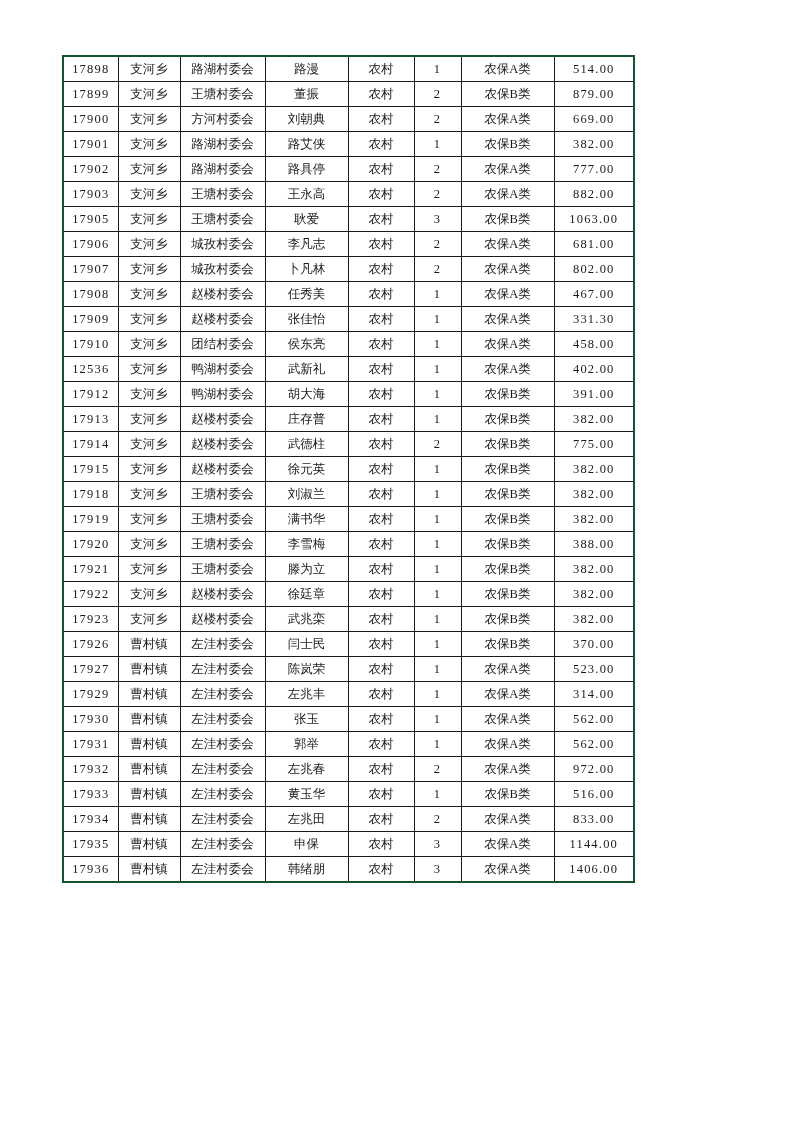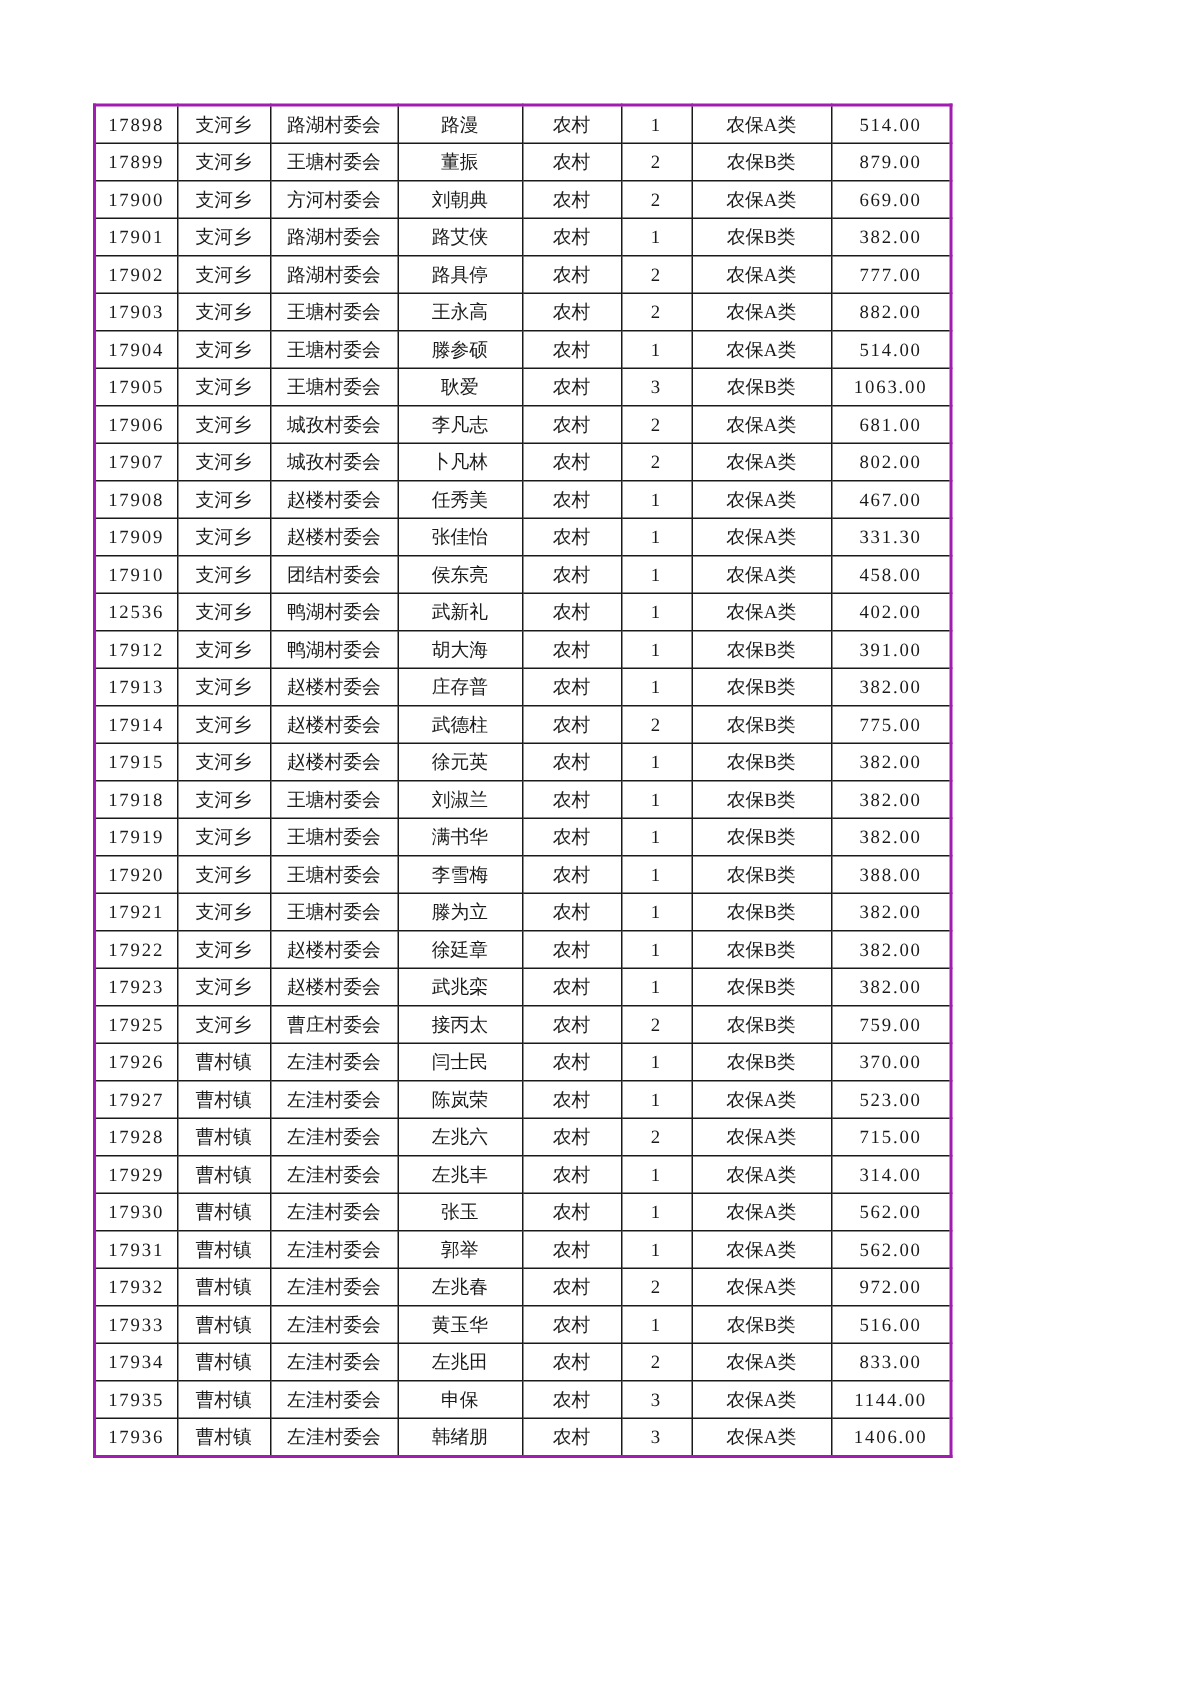--- a/index.html
+++ b/index.html
@@ -11,24 +11,24 @@
     position: relative;
     width: 793px;
     height: 1122px;
     background: #ffffff;
     overflow: hidden;
     font-family: "Liberation Serif", "DejaVu Serif", serif;
   }
   table.grid {
     position: absolute;
     left: 62px;
-    top: 69px;
+    top: 55px;
     border-collapse: collapse;
     table-layout: fixed;
-    border: 2px solid #a21caf;
+    border: 2px solid #14532d;
   }
   table.grid td {
     border: 1px solid #1a1a1a;
     height: 24px;
     padding: 0;
     text-align: center;
     vertical-align: middle;
     font-size: 12.5px;
     color: #1a1a1a;
     white-space: nowrap;
@@ -116,30 +116,20 @@
           <td class="c0">17903</td>
           <td class="c1">支河乡</td>
           <td class="c2">王塘村委会</td>
           <td class="c3">王永高</td>
           <td class="c4">农村</td>
           <td class="c5">2</td>
           <td class="c6">农保A类</td>
           <td class="c7">882.00</td>
         </tr>
         <tr>
-          <td class="c0">17904</td>
-          <td class="c1">支河乡</td>
-          <td class="c2">王塘村委会</td>
-          <td class="c3">滕参硕</td>
-          <td class="c4">农村</td>
-          <td class="c5">1</td>
-          <td class="c6">农保A类</td>
-          <td class="c7">514.00</td>
-        </tr>
-        <tr>
           <td class="c0">17905</td>
           <td class="c1">支河乡</td>
           <td class="c2">王塘村委会</td>
           <td class="c3">耿爱</td>
           <td class="c4">农村</td>
           <td class="c5">3</td>
           <td class="c6">农保B类</td>
           <td class="c7">1063.00</td>
         </tr>
         <tr>
@@ -296,58 +286,38 @@
           <td class="c0">17923</td>
           <td class="c1">支河乡</td>
           <td class="c2">赵楼村委会</td>
           <td class="c3">武兆栾</td>
           <td class="c4">农村</td>
           <td class="c5">1</td>
           <td class="c6">农保B类</td>
           <td class="c7">382.00</td>
         </tr>
         <tr>
-          <td class="c0">17925</td>
-          <td class="c1">支河乡</td>
-          <td class="c2">曹庄村委会</td>
-          <td class="c3">接丙太</td>
-          <td class="c4">农村</td>
-          <td class="c5">2</td>
-          <td class="c6">农保B类</td>
-          <td class="c7">759.00</td>
-        </tr>
-        <tr>
           <td class="c0">17926</td>
           <td class="c1">曹村镇</td>
           <td class="c2">左洼村委会</td>
           <td class="c3">闫士民</td>
           <td class="c4">农村</td>
           <td class="c5">1</td>
           <td class="c6">农保B类</td>
           <td class="c7">370.00</td>
         </tr>
         <tr>
           <td class="c0">17927</td>
           <td class="c1">曹村镇</td>
           <td class="c2">左洼村委会</td>
           <td class="c3">陈岚荣</td>
           <td class="c4">农村</td>
           <td class="c5">1</td>
           <td class="c6">农保A类</td>
           <td class="c7">523.00</td>
-        </tr>
-        <tr>
-          <td class="c0">17928</td>
-          <td class="c1">曹村镇</td>
-          <td class="c2">左洼村委会</td>
-          <td class="c3">左兆六</td>
-          <td class="c4">农村</td>
-          <td class="c5">2</td>
-          <td class="c6">农保A类</td>
-          <td class="c7">715.00</td>
         </tr>
         <tr>
           <td class="c0">17929</td>
           <td class="c1">曹村镇</td>
           <td class="c2">左洼村委会</td>
           <td class="c3">左兆丰</td>
           <td class="c4">农村</td>
           <td class="c5">1</td>
           <td class="c6">农保A类</td>
           <td class="c7">314.00</td>

